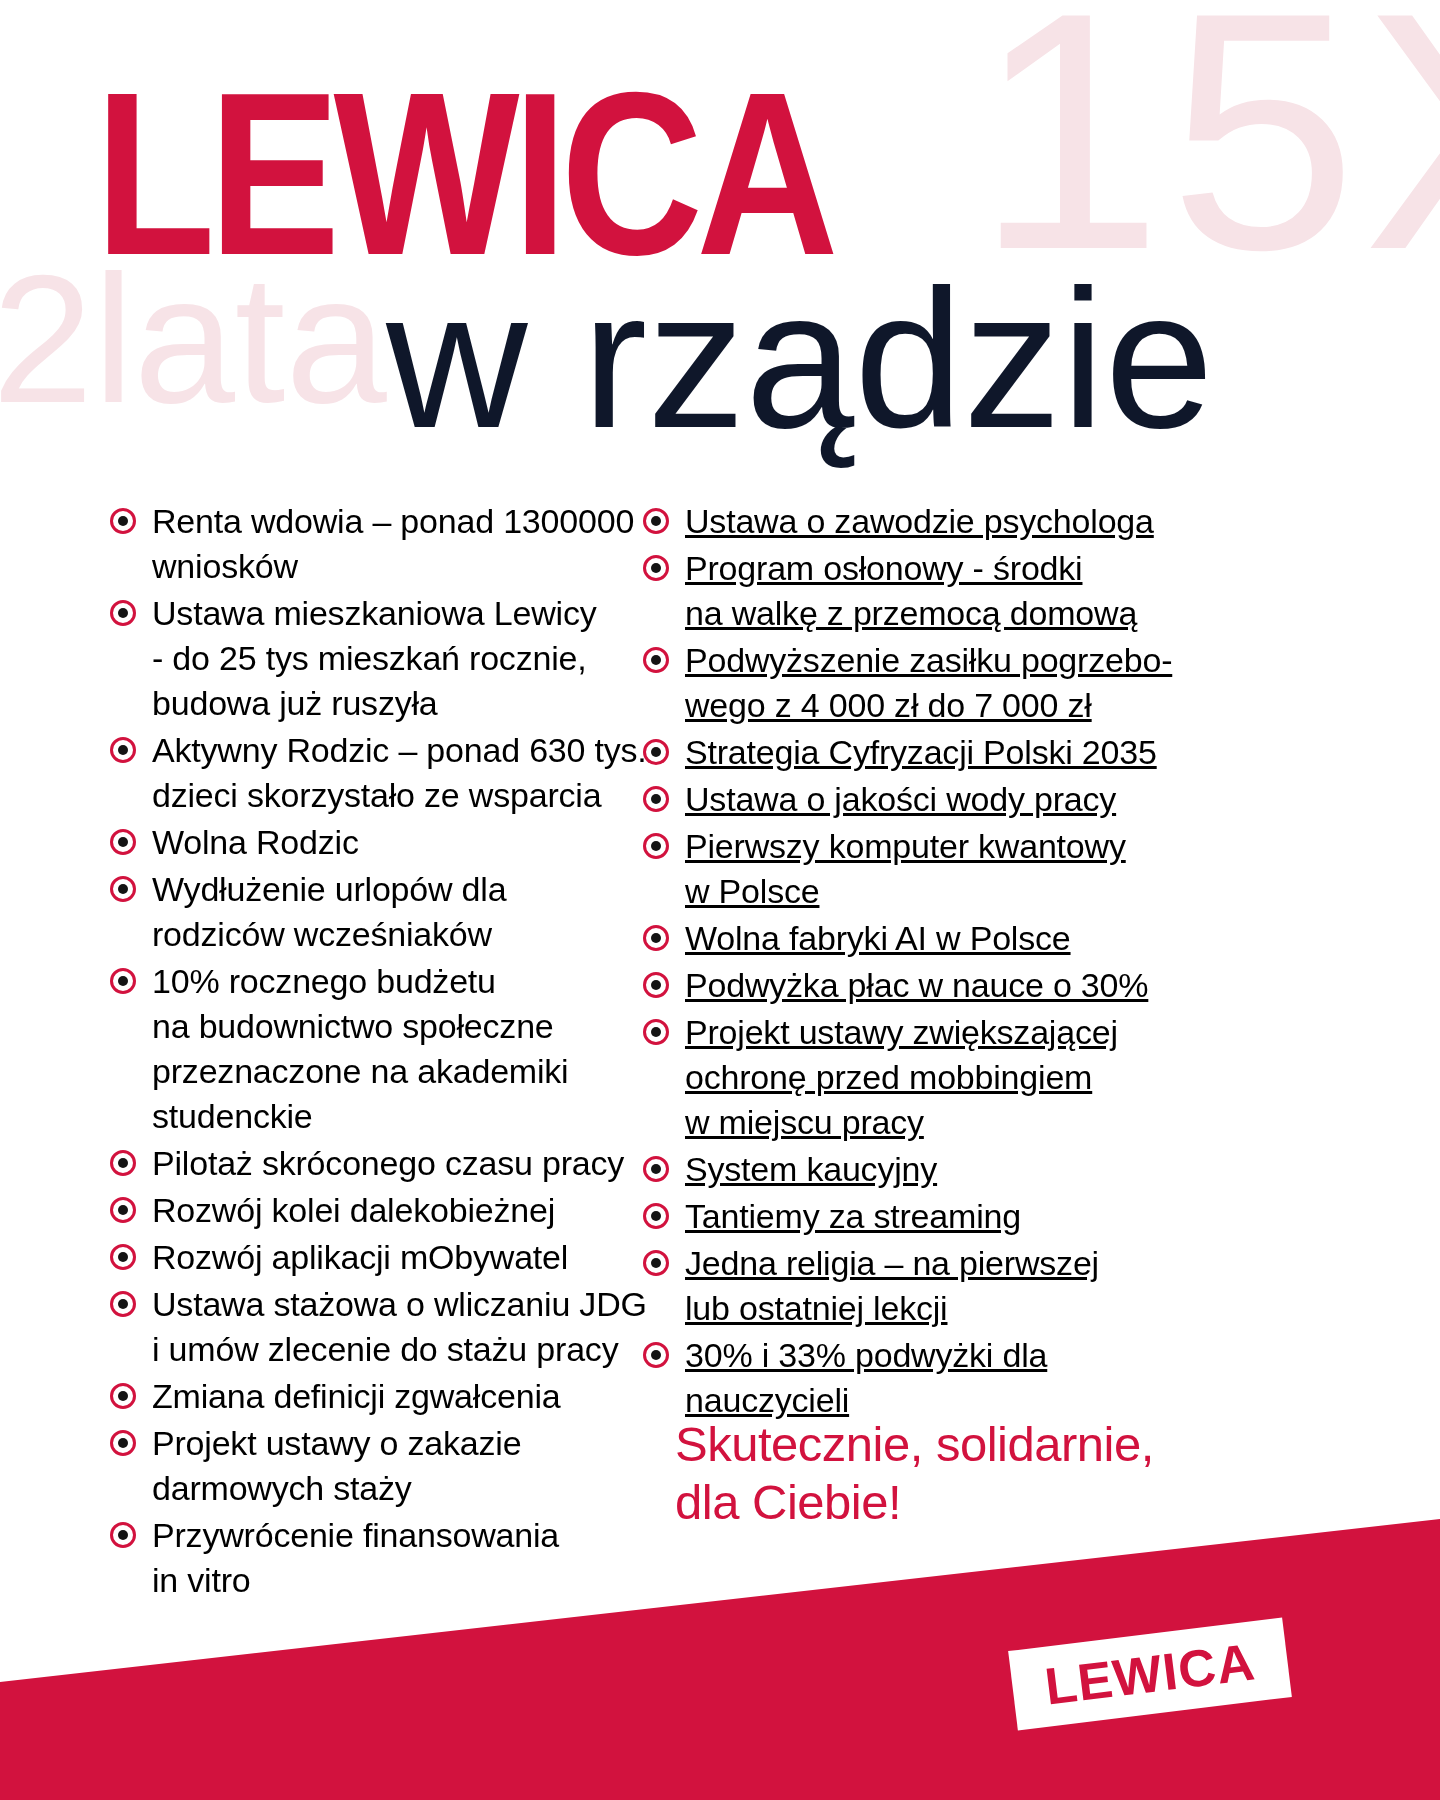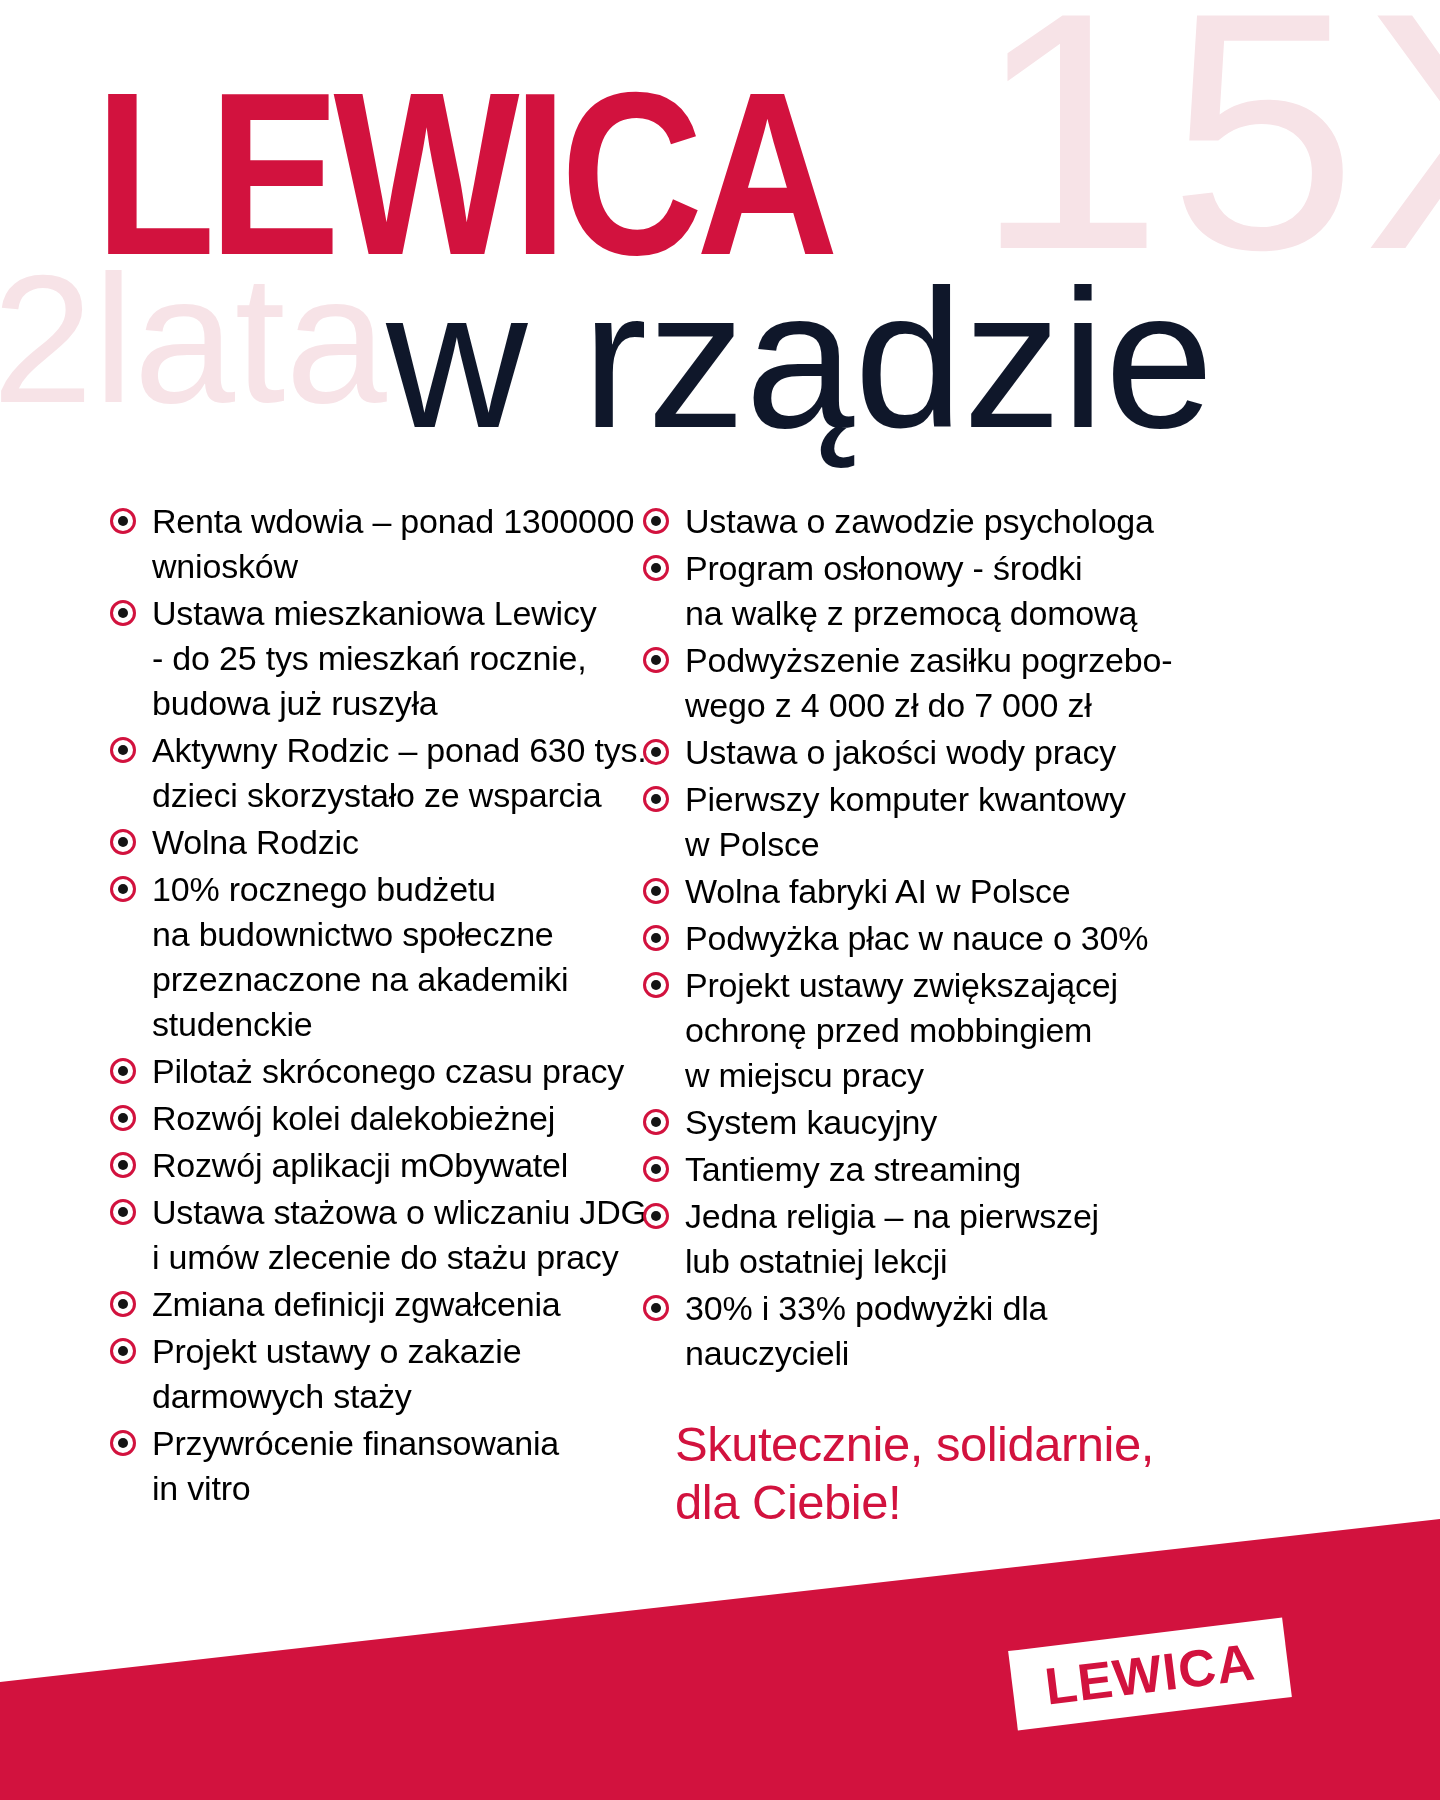--- a/index.html
+++ b/index.html
@@ -17,21 +17,21 @@
     font-size:232px;font-weight:900;letter-spacing:-8px;line-height:1;
     transform:scaleX(0.85);transform-origin:left top;white-space:pre;
   }
   .subtitle{
     position:absolute;left:386px;top:262px;color:#0f172a;
     font-size:196px;line-height:1;white-space:pre;
   }
   
   .col{position:absolute;top:497px;margin:0;padding:0;list-style:none;}
   .col-left{left:108px;}
-  .col-right{left:641px;}
+  .col-right{left:641px;text-decoration:underline;}
   .item{
     position:relative;padding-left:42px;margin:2px;
     font-size:34px;line-height:45px;letter-spacing:-0.2px;
     color:#000000;white-space:pre;
   }
   .bullet{
     position:absolute;left:0;top:9px;width:26px;height:26px;
     border:3px solid #d2123e;border-radius:50%;box-sizing:border-box;
     display:flex;align-items:center;justify-content:center;
   }
@@ -70,20 +70,22 @@
 
   <ul class="col col-left" id="col-left">
       <li class="item"><span class="bullet"><span class="dot"></span></span><span class="txt">Renta wdowia – ponad 1300000
 wniosków</span></li>
       <li class="item"><span class="bullet"><span class="dot"></span></span><span class="txt">Ustawa mieszkaniowa Lewicy
 - do 25 tys mieszkań rocznie,
 budowa już ruszyła</span></li>
       <li class="item"><span class="bullet"><span class="dot"></span></span><span class="txt">Aktywny Rodzic – ponad 630 tys.
 dzieci skorzystało ze wsparcia</span></li>
       <li class="item"><span class="bullet"><span class="dot"></span></span><span class="txt">Wolna Rodzic</span></li>
+      <li class="item"><span class="bullet"><span class="dot"></span></span><span class="txt">Wydłużenie urlopów dla
+rodziców wcześniaków</span></li>
       <li class="item"><span class="bullet"><span class="dot"></span></span><span class="txt">10% rocznego budżetu
 na budownictwo społeczne
 przeznaczone na akademiki
 studenckie</span></li>
       <li class="item"><span class="bullet"><span class="dot"></span></span><span class="txt">Pilotaż skróconego czasu pracy</span></li>
       <li class="item"><span class="bullet"><span class="dot"></span></span><span class="txt">Rozwój kolei dalekobieżnej</span></li>
       <li class="item"><span class="bullet"><span class="dot"></span></span><span class="txt">Rozwój aplikacji mObywatel</span></li>
       <li class="item"><span class="bullet"><span class="dot"></span></span><span class="txt">Ustawa stażowa o wliczaniu JDG
 i umów zlecenie do stażu pracy</span></li>
       <li class="item"><span class="bullet"><span class="dot"></span></span><span class="txt">Zmiana definicji zgwałcenia</span></li>
@@ -92,20 +94,21 @@
       <li class="item"><span class="bullet"><span class="dot"></span></span><span class="txt">Przywrócenie finansowania
 in vitro</span></li>
     </ul>
 
   <ul class="col col-right" id="col-right">
       <li class="item"><span class="bullet"><span class="dot"></span></span><span class="txt">Ustawa o zawodzie psychologa</span></li>
       <li class="item"><span class="bullet"><span class="dot"></span></span><span class="txt">Program osłonowy - środki
 na walkę z przemocą domową</span></li>
       <li class="item"><span class="bullet"><span class="dot"></span></span><span class="txt">Podwyższenie zasiłku pogrzebo-
 wego z 4 000 zł do 7 000 zł</span></li>
+      <li class="item"><span class="bullet"><span class="dot"></span></span><span class="txt">Strategia Cyfryzacji Polski 2035</span></li>
       <li class="item"><span class="bullet"><span class="dot"></span></span><span class="txt">Ustawa o jakości wody pracy</span></li>
       <li class="item"><span class="bullet"><span class="dot"></span></span><span class="txt">Pierwszy komputer kwantowy
 w Polsce</span></li>
       <li class="item"><span class="bullet"><span class="dot"></span></span><span class="txt">Wolna fabryki AI w Polsce</span></li>
       <li class="item"><span class="bullet"><span class="dot"></span></span><span class="txt">Podwyżka płac w nauce o 30%</span></li>
       <li class="item"><span class="bullet"><span class="dot"></span></span><span class="txt">Projekt ustawy zwiększającej
 ochronę przed mobbingiem
 w miejscu pracy</span></li>
       <li class="item"><span class="bullet"><span class="dot"></span></span><span class="txt">System kaucyjny</span></li>
       <li class="item"><span class="bullet"><span class="dot"></span></span><span class="txt">Tantiemy za streaming</span></li>

